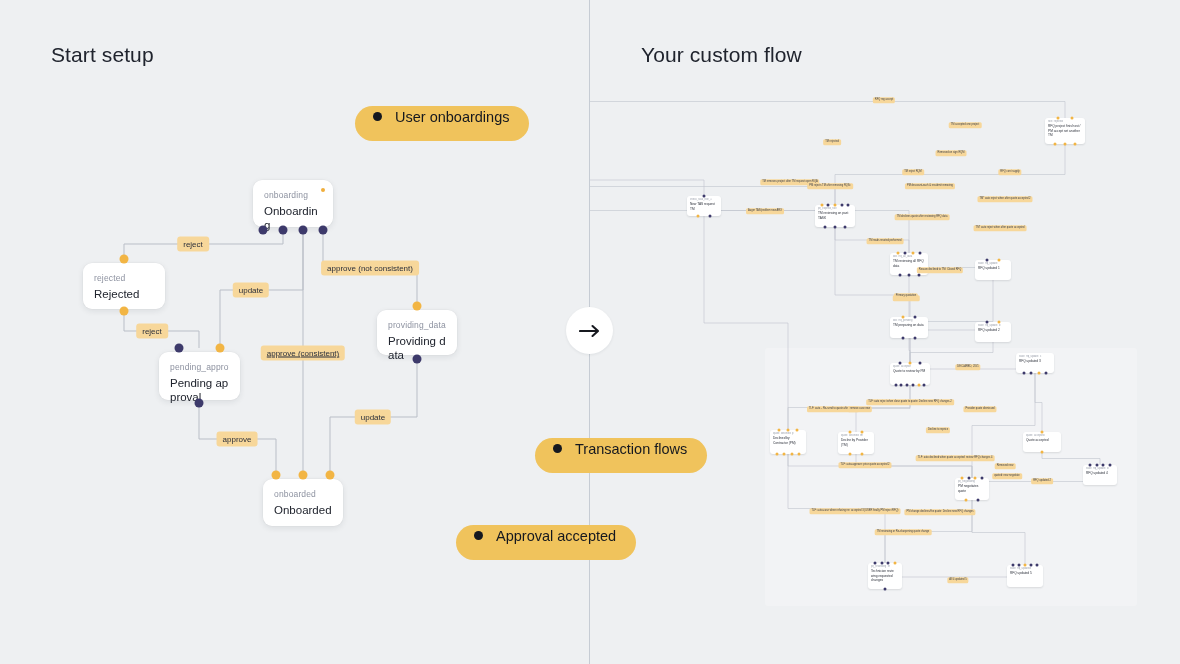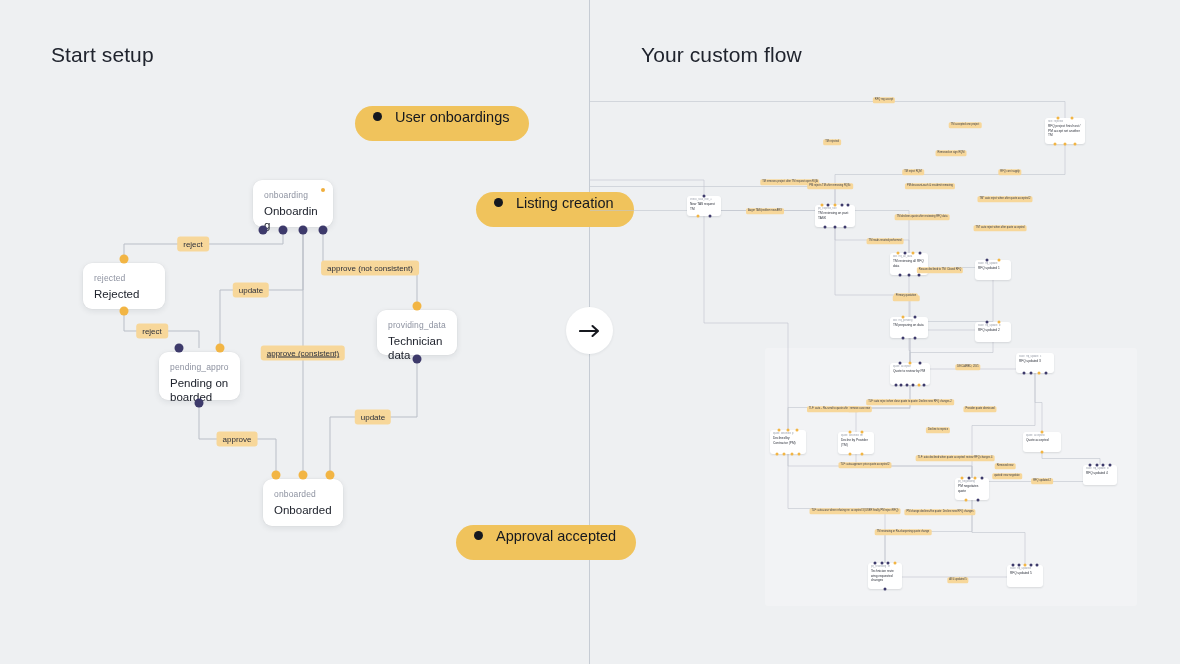--- a/index.html
+++ b/index.html
@@ -147,23 +147,23 @@
 
   <div class="divider"></div>
 
   <div class="heading" id="heading-left">Start setup</div>
   <div class="heading" id="heading-right">Your custom flow</div>
 
   <div class="pill" id="pill-0">
     <span class="dot"></span>
     <span>User onboardings</span>
   </div>
-  <div class="pill" id="pill-1">
+  <div class="pill" id="pill-2">
     <span class="dot"></span>
-    <span>Listing creation</span>
+    <span>Transaction flows</span>
   </div>
   <div class="pill" id="pill-3">
     <span class="dot"></span>
     <span>Approval accepted</span>
   </div>
 
   <div class="arrow-btn">
     <svg width="22" height="14" viewBox="0 0 22 14">
       <path d="M1 7 H18" stroke="#17191f" stroke-width="2.1" stroke-linecap="round" fill="none"></path>
       <path d="M13.5 2 L19 7 L13.5 12" stroke="#17191f" stroke-width="2.1" stroke-linecap="round" stroke-linejoin="round" fill="none"></path>
@@ -185,25 +185,25 @@
           <div class="key">onboarding</div>
           <div class="title">Onboarding</div>
           <span class="corner-dot"></span>
         </div>
         <div class="node" style="left: 83px; top: 263px; width: 82px; height: 46px;">
           <div class="key">rejected</div>
           <div class="title">Rejected</div>
         </div>
         <div class="node" style="left: 159px; top: 352px; width: 81px; height: 48px;">
           <div class="key">pending_approval</div>
-          <div class="title">Pending onboarded</div>
+          <div class="title">Pending approval</div>
         </div>
         <div class="node" style="left: 377px; top: 310px; width: 80px; height: 45px;">
           <div class="key">providing_data</div>
-          <div class="title">Technician data</div>
+          <div class="title">Providing data</div>
         </div>
         <div class="node" style="left: 263px; top: 479px; width: 80px; height: 47px;">
           <div class="key">onboarded</div>
           <div class="title">Onboarded</div>
         </div>
       </div>
     <div id="left-ports">
         <div class="port navy" style="left: 263px; top: 230px;"></div>
         <div class="port navy" style="left: 283px; top: 230px;"></div>
         <div class="port navy" style="left: 303px; top: 230px;"></div>

